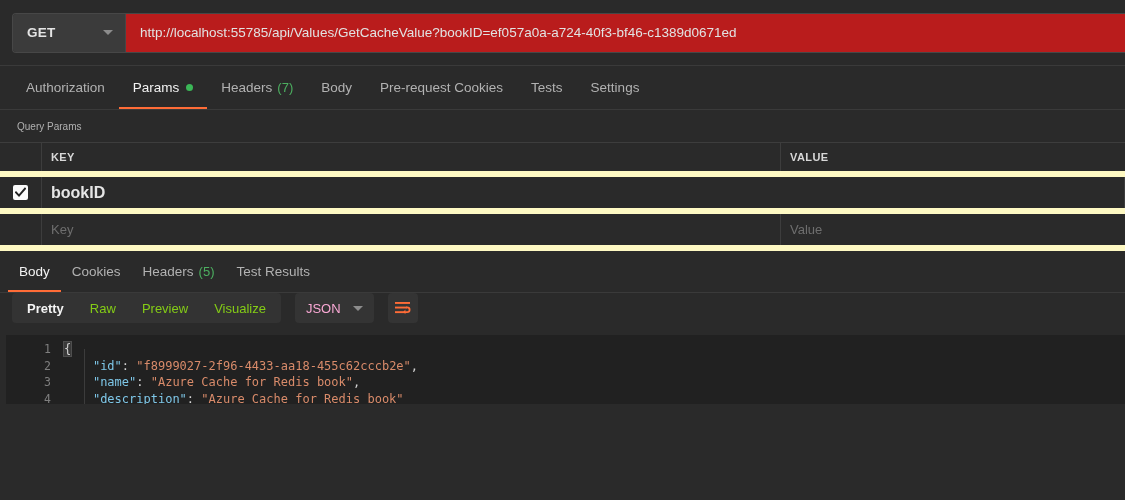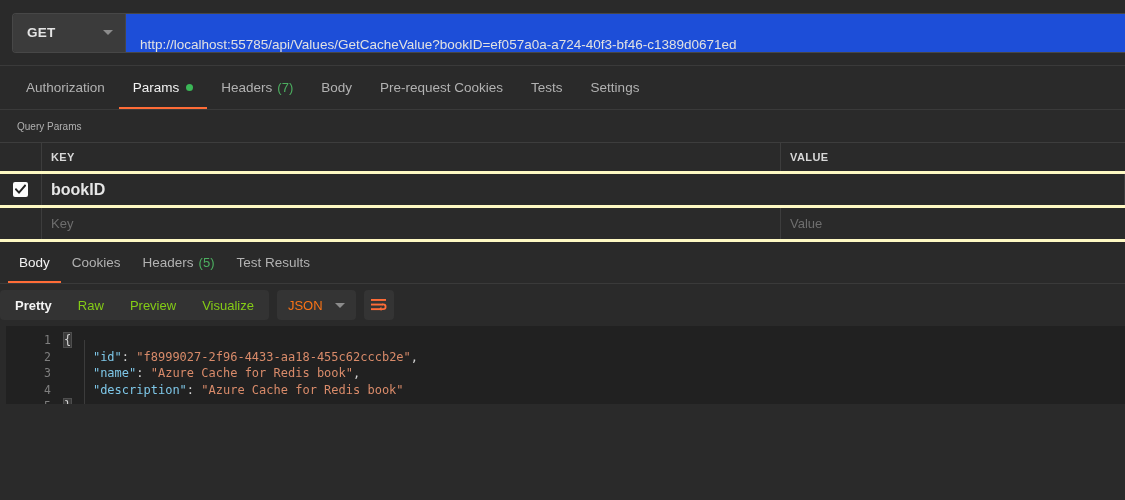--- a/index.html
+++ b/index.html
@@ -65,23 +65,23 @@
     letter-spacing: .2px;
   }
   .caret {
     width: 0; height: 0;
     border-left: 5px solid transparent;
     border-right: 5px solid transparent;
     border-top: 5px solid #8c8c8c;
   }
   .url-input {
     flex: 1;
-    background: #1d4ed8;
-    display: flex;
-    align-items: flex-end;
+    background: #b91c1c;
+    display: flex;
+    align-items: center;
     padding-left: 14px;
     font-size: 13.5px;
     color: #e2e2e2;
     overflow: hidden;
     white-space: nowrap;
     cursor: text;
   }
 
   
   .req-tabs {
@@ -131,21 +131,21 @@
     color: #b0b0b0;
     background: #2a2a2a;
   }
   .table {
     border-top: 1px solid #3d3d3d;
     background: #2a2a2a;
   }
   .trow {
     display: flex;
     height: 31px;
-    border-bottom: 3px solid #fef9c3;
+    border-bottom: 6px solid #fef9c3;
   }
   .trow.head { height: 28px; }
   .cell-check {
     width: 41px;
     min-width: 41px;
     border-right: 1px solid #3d3d3d;
     display: flex;
     align-items: center;
     justify-content: center;
   }
@@ -196,24 +196,25 @@
     box-sizing: border-box;
     border-bottom: 1px solid #3a3a3a;
     background: #2a2a2a;
   }
   .resp-tabs .tab { height: 41px; padding: 0 11px; }
 
   .viewbar {
     height: 42px;
     min-height: 42px;
     display: flex;
-    align-items: center;
-    box-sizing: border-box;
-    background: #2a2a2a;
-    gap: 8px;
+    align-items: flex-start;
+    padding-left: 12px;
+    box-sizing: border-box;
+    background: #2a2a2a;
+    gap: 14px;
   }
   .seg {
     display: flex;
     align-items: center;
     height: 30px;
     background: #333333;
     border-radius: 4px;
     padding: 0 2px;
   }
   .seg-item {
@@ -229,21 +230,21 @@
   .seg-item.active { color: #f4f4f4; font-weight: bold; }
   .json-select {
     height: 30px;
     background: #343434;
     border-radius: 4px;
     display: flex;
     align-items: center;
     gap: 12px;
     padding: 0 11px;
     font-size: 13px;
-    color: #f97316;
+    color: #f9a8d4;
     cursor: pointer;
   }
   .wrap-btn {
     width: 30px; height: 30px;
     background: #343434;
     border-radius: 4px;
     display: flex;
     align-items: center;
     justify-content: center;
     cursor: pointer;

